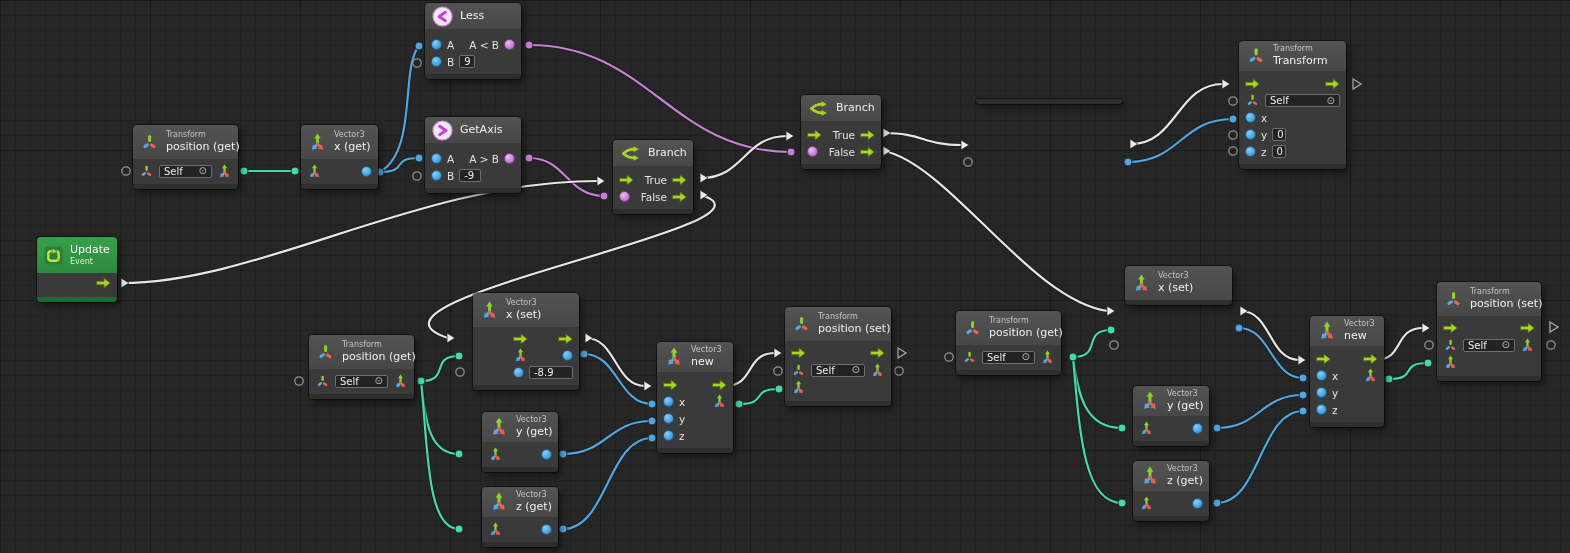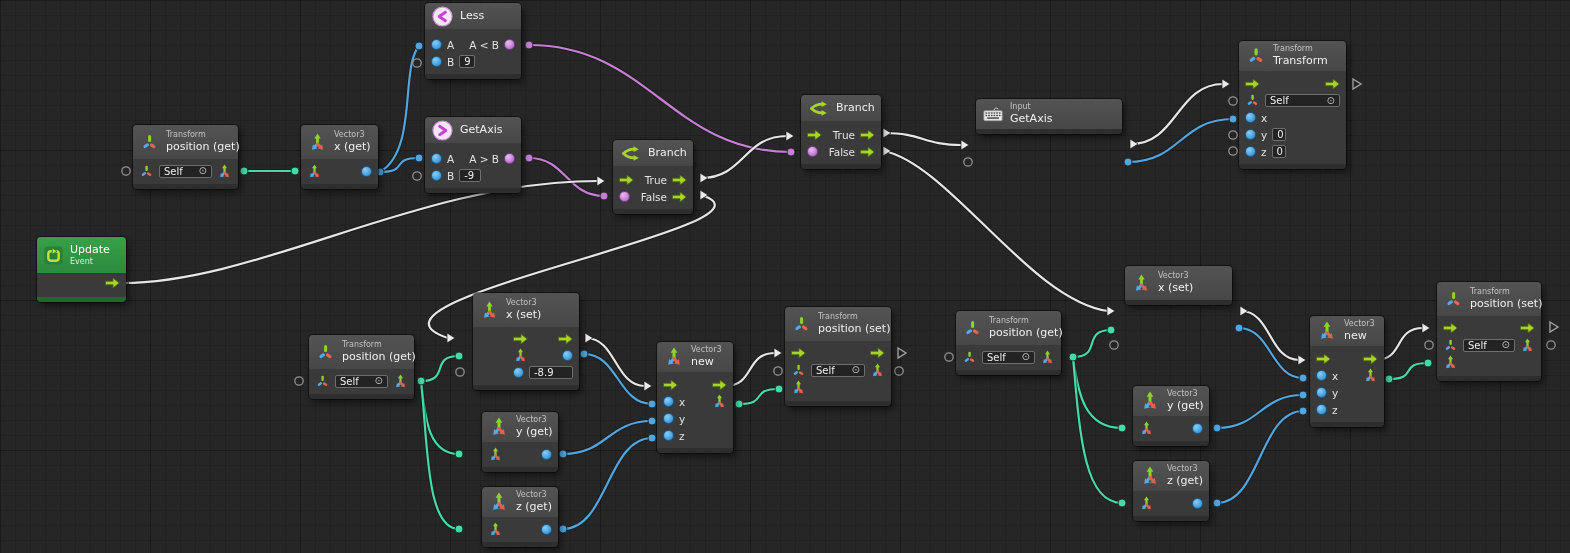--- a/index.html
+++ b/index.html
@@ -357,21 +357,21 @@
             <svg width="15" height="15">
               <use xlink:href="#vector3-icon"></use>
             </svg>
           </div>
           <div class="sp"></div>
           <div class="port blue"></div>
         </div>
       </div>
       <div class="strip"></div>
     </div>
-    <div class="node update" style="left: 37px; top: 237px; width: 89px;">
+    <div class="node update" style="left: 37px; top: 237px; width: 80px;">
       <div class="hdr" style="height: 36px;">
         <div class="cellicon">
           <svg width="19" height="19">
             <use xlink:href="#update-icon"></use>
           </svg>
         </div>
         <div class="tw">
           <div class="title">Update</div>
           <div class="cat">Event</div>
         </div>
@@ -460,31 +460,20 @@
           <div class="cellicon">
             <svg width="15" height="12" viewBox="0 0 15 12">
               <path d="M0.5 4.2 L8 4.2 L8 1 L14.3 6 L8 11 L8 7.8 L0.5 7.8 Z" fill="#a8d32a" stroke="#4c660f" stroke-width="0.9"></path>
             </svg>
           </div>
         </div>
       </div>
       <div class="strip"></div>
     </div>
     <div class="node" style="left: 976px; top: 99px; width: 146px;">
-      <div class="hdr" style="height: 30px;">
-        <div class="cellicon">
-          <svg width="20" height="20">
-            <use xlink:href="#keyboard-icon"></use>
-          </svg>
-        </div>
-        <div class="tw">
-          <div class="cat">Input</div>
-          <div class="title">GetAxis</div>
-        </div>
-      </div>
       <div class="strip"></div>
     </div>
     <div class="node" style="left: 1239px; top: 41px; width: 107px;">
       <div class="hdr" style="height: 30px;">
         <div class="cellicon">
           <svg width="20" height="20">
             <use xlink:href="#transform-icon"></use>
           </svg>
         </div>
         <div class="tw">

